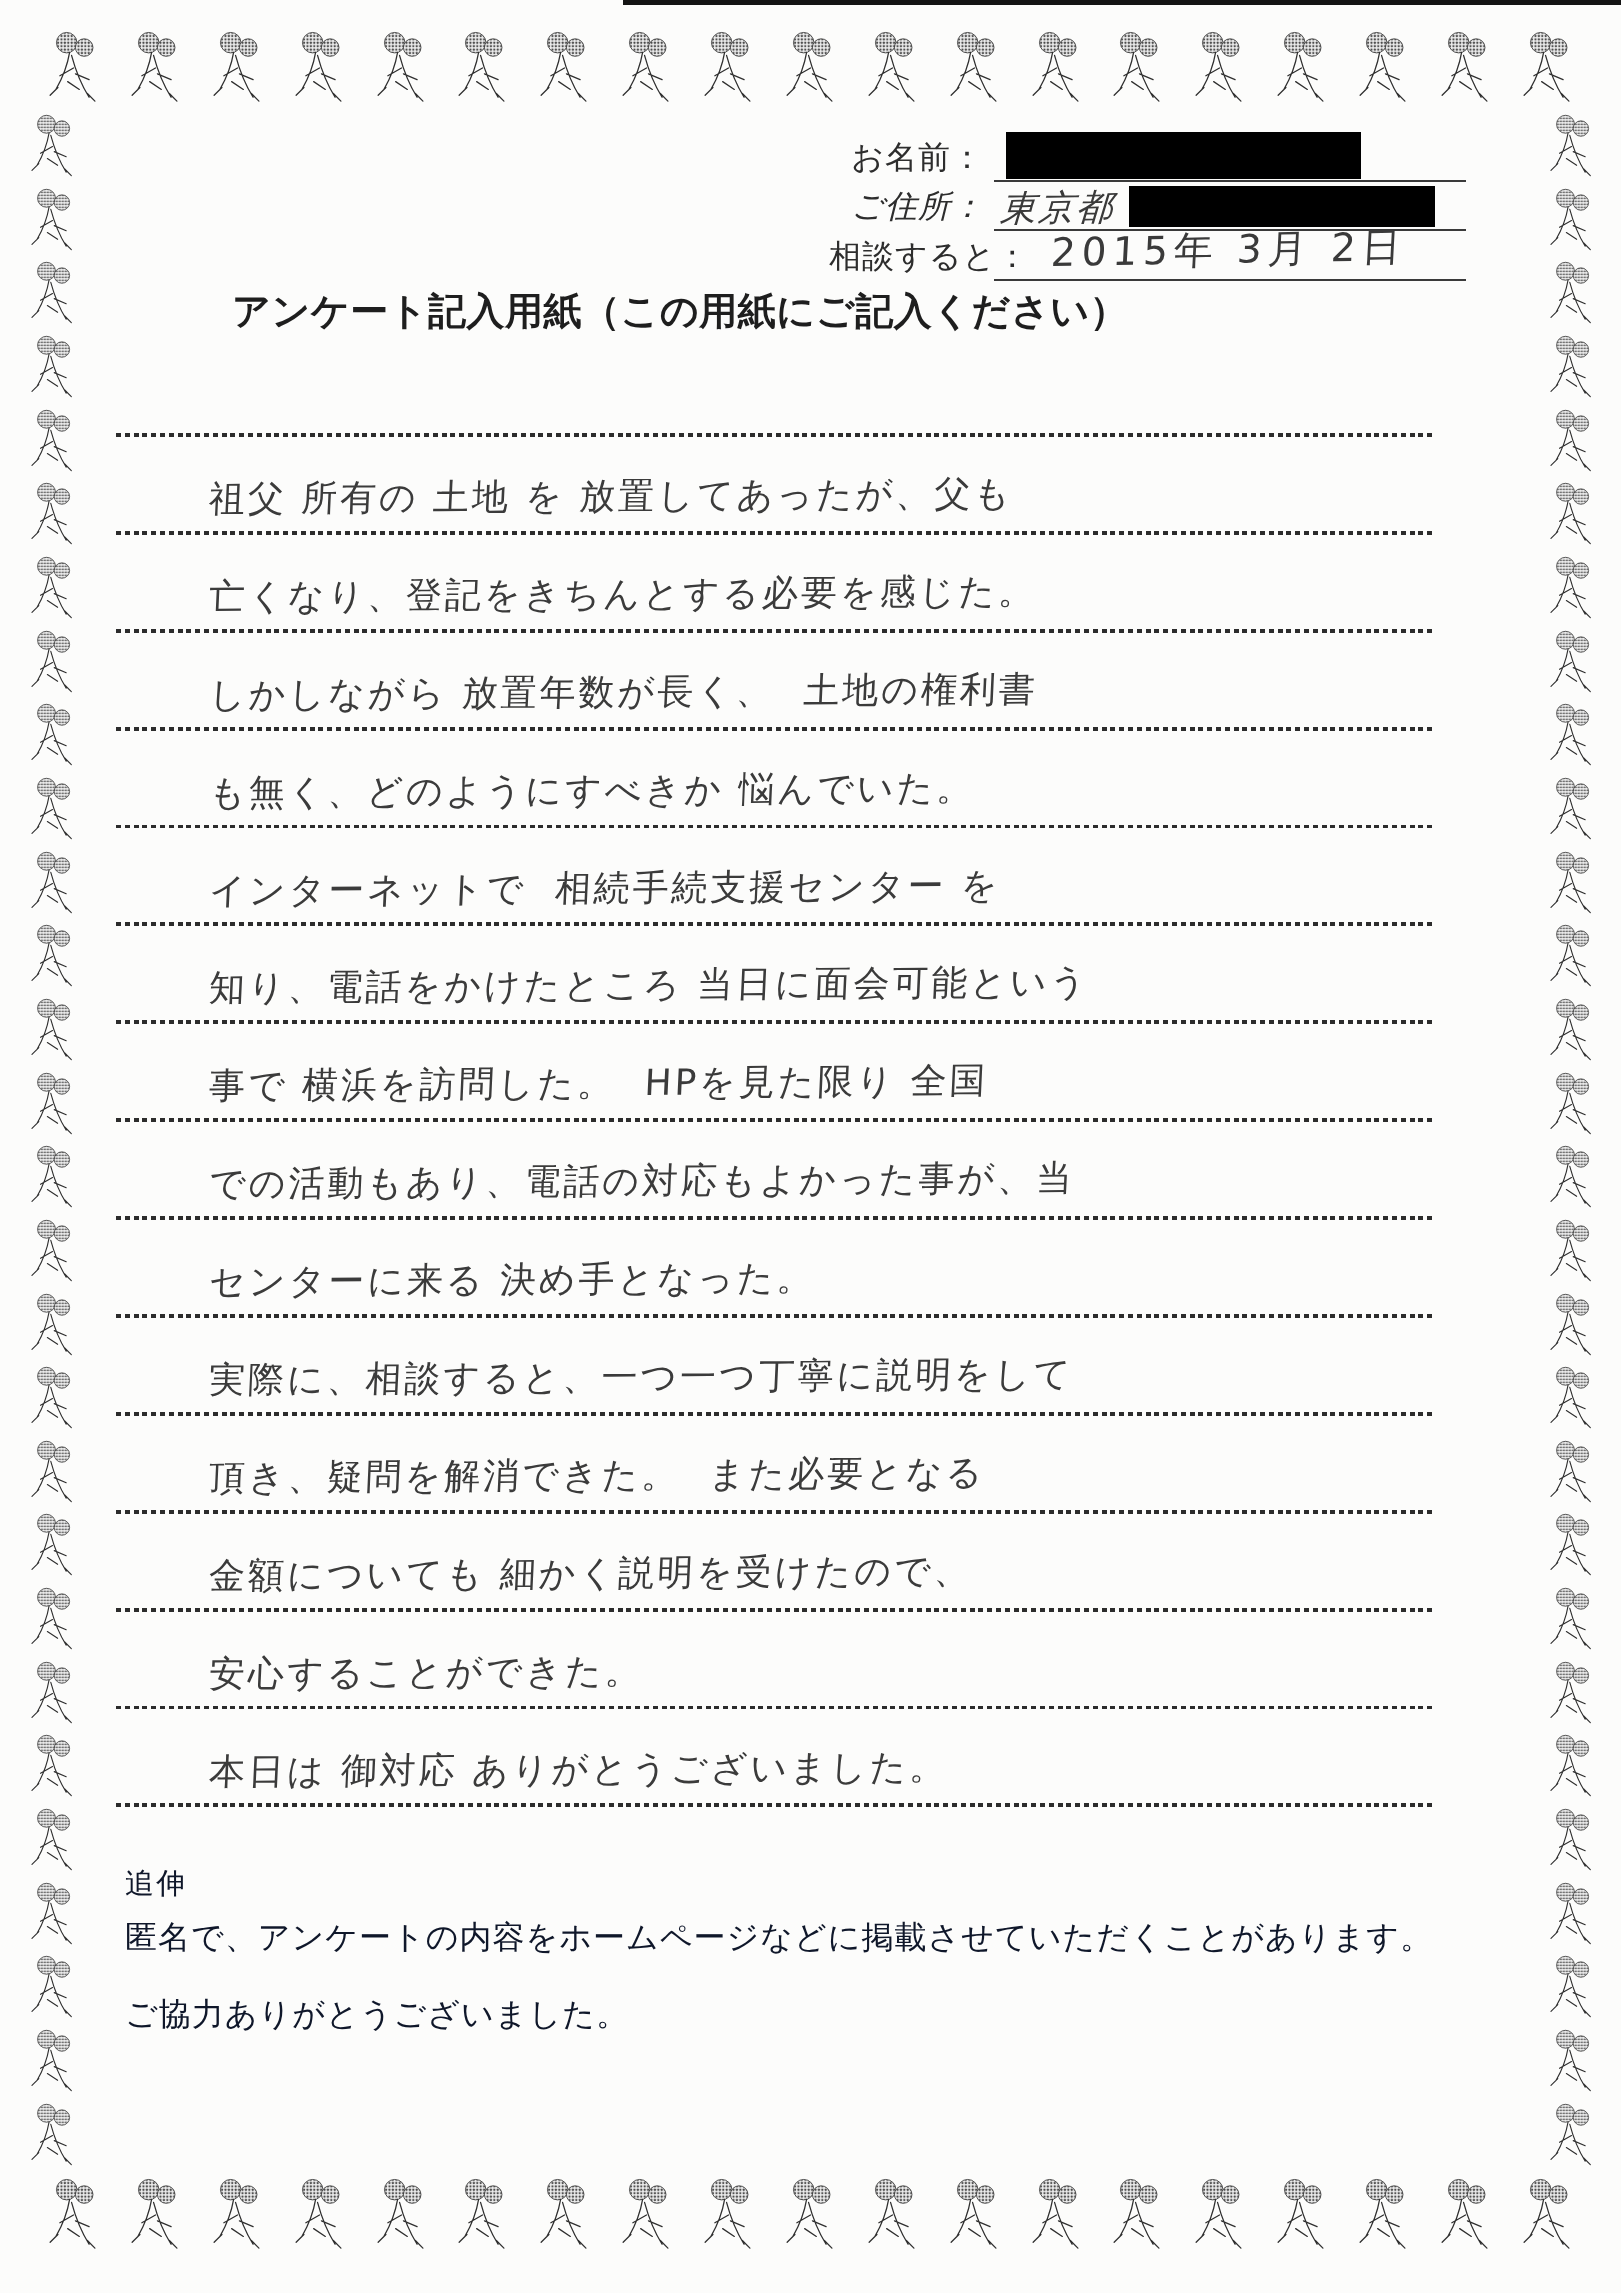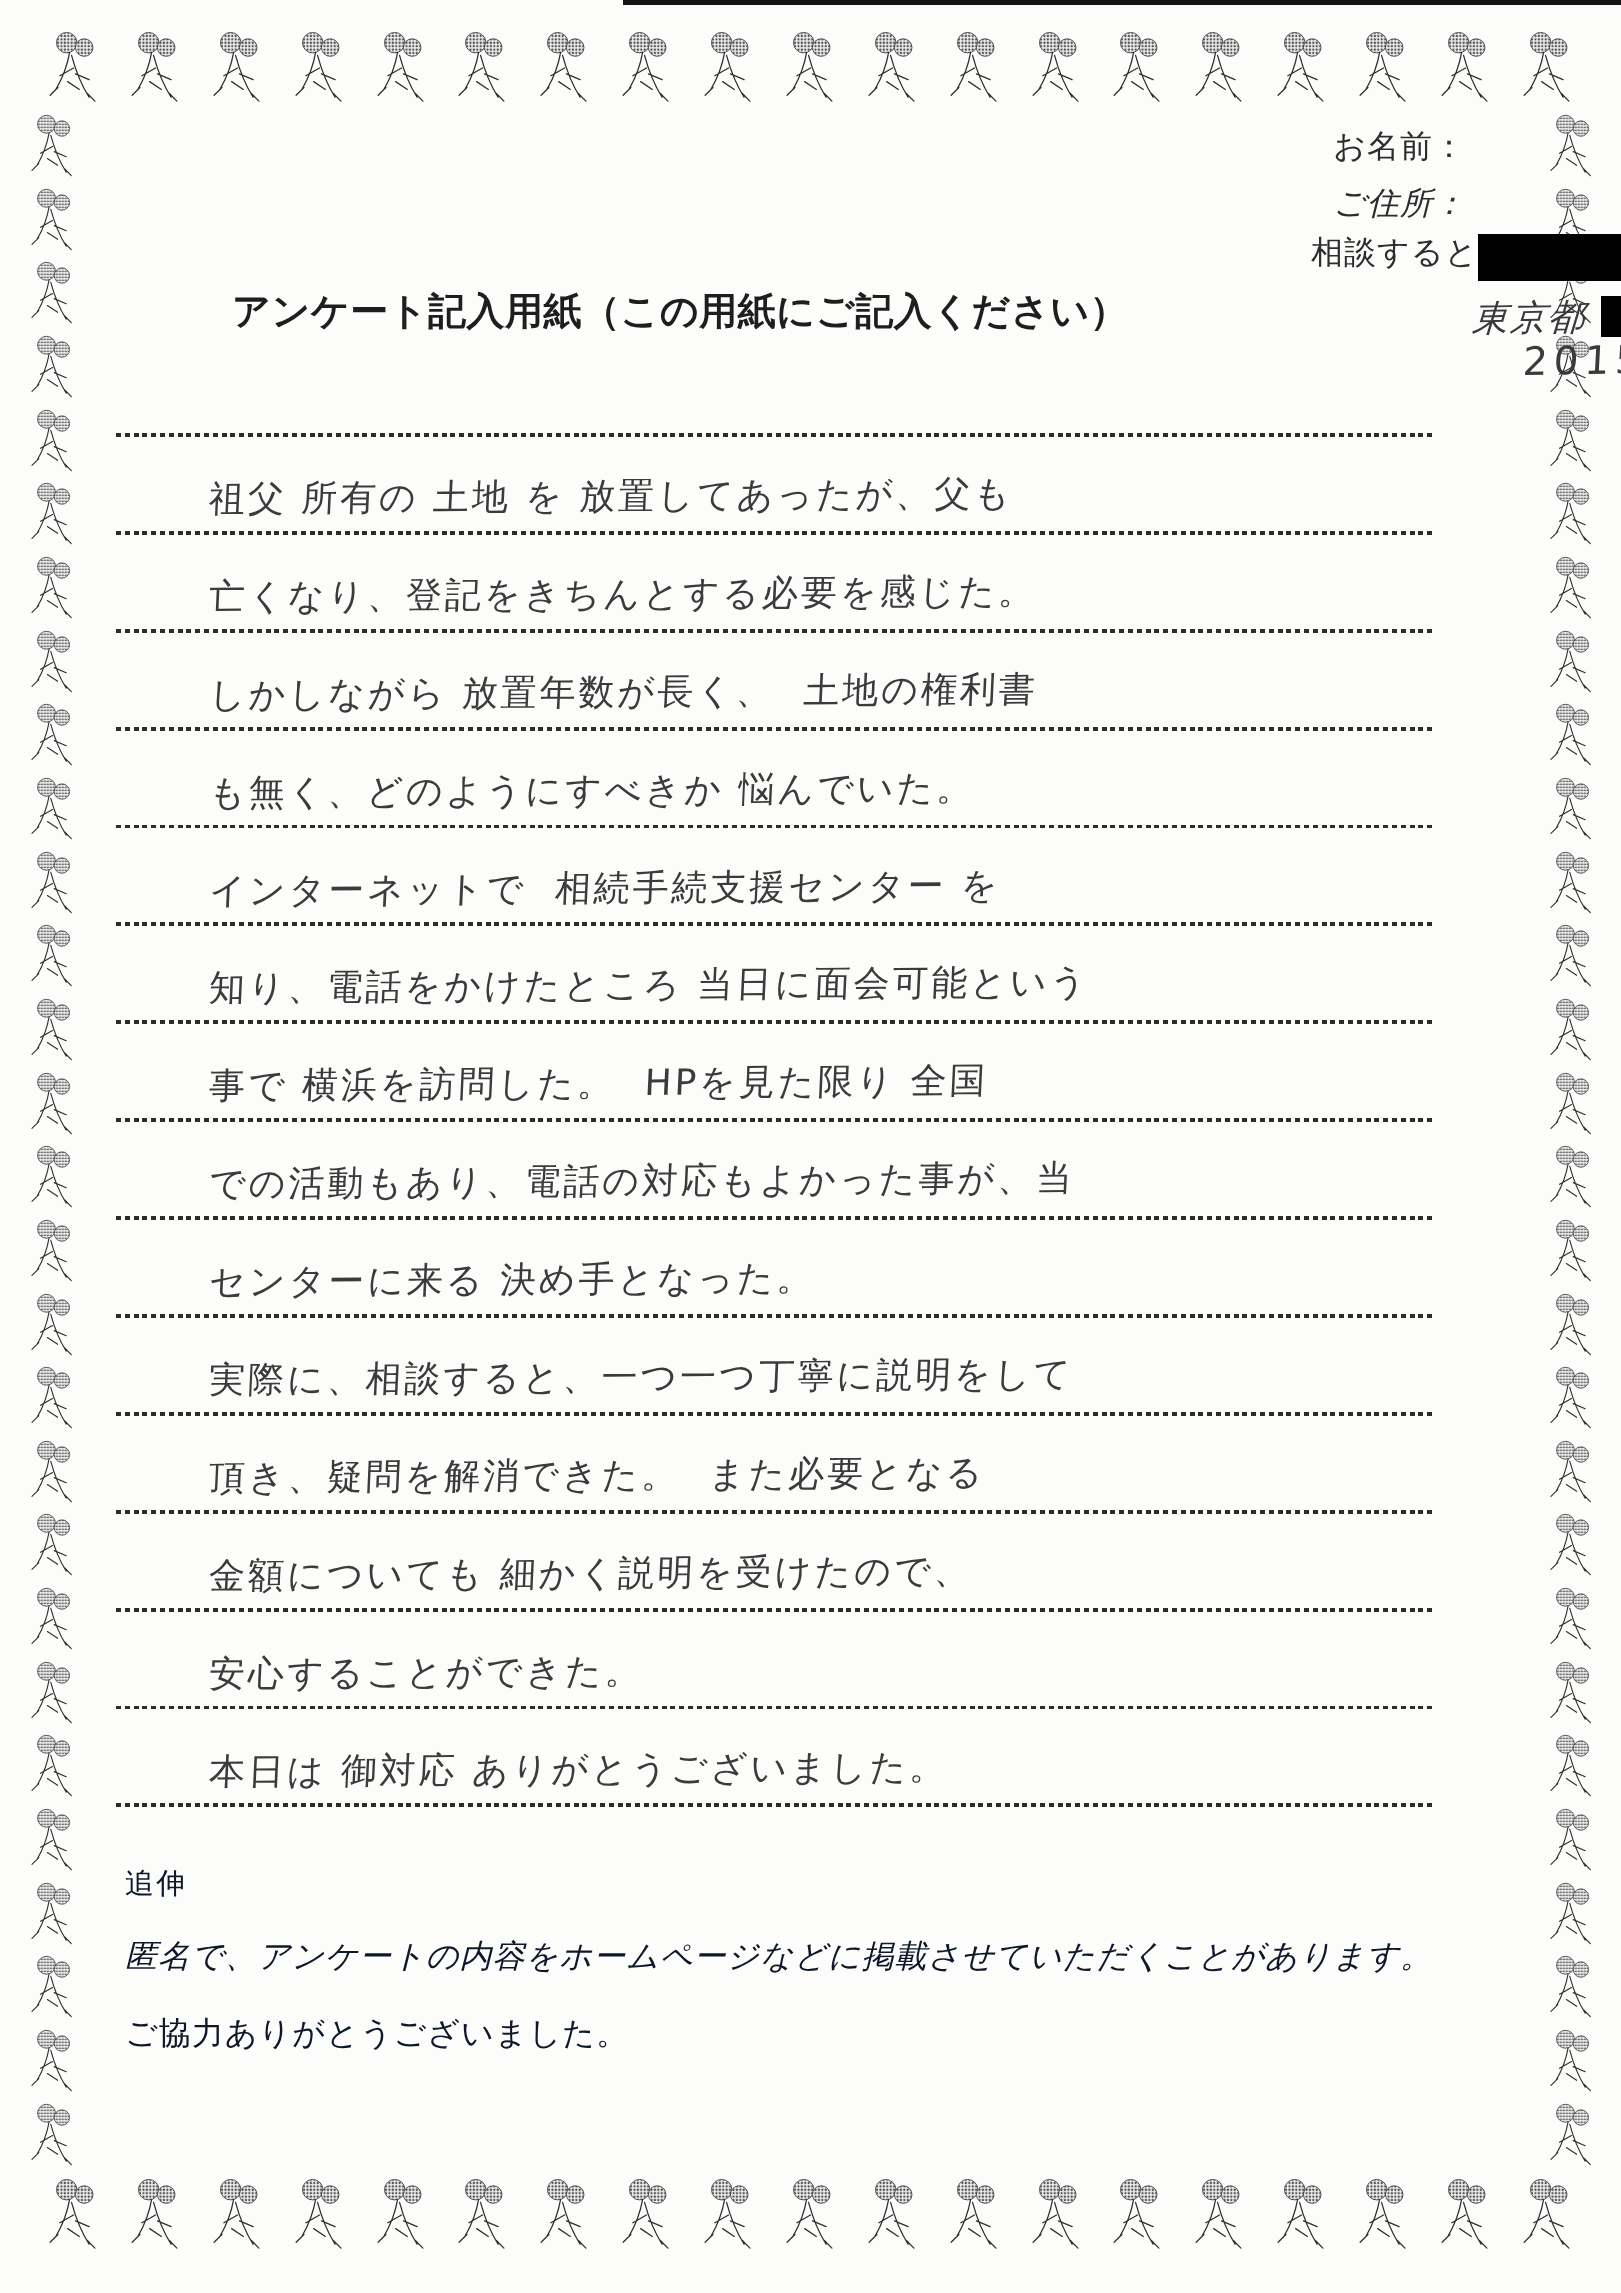--- a/index.html
+++ b/index.html
@@ -25,21 +25,21 @@
     position:absolute;top:114px;height:2054px;
     display:flex;flex-direction:column;justify-content:space-between;
   }
   .border-left{left:25.5px;}
   .border-right{right:23.5px;}
   .sprig{width:57px;height:74px;}
   .border-left .sprig,.border-right .sprig{width:53px;height:65px;}
 
   
   .header-area{position:absolute;left:829px;top:125px;width:637px;}
-  .field-row{display:flex;align-items:flex-end;flex-direction:column;}
+  .field-row{display:flex;align-items:flex-end;}
   .field-row.name{height:57px;}
   .field-row.addr{height:49px;font-style:italic;}
   .field-row.date{height:50px;}
   .field-label{
     width:155px;flex:0 0 155px;text-align:right;
     font-family:"Liberation Serif",serif;
     font-size:32px;color:#2d2d2d;letter-spacing:1px;
     padding-bottom:2px;white-space:nowrap;
   }
   .field-value{
@@ -81,21 +81,21 @@
   }
   .hw-row:nth-of-type(odd) .hw{transform:rotate(-0.7deg) skewX(-4deg);}
 
   
   .footer{
     position:absolute;left:125px;top:1864px;
     font-family:"Liberation Serif",serif;color:#0f172a;
   }
   .ps{font-size:29px;letter-spacing:2px;}
   .note{font-size:32px;letter-spacing:1px;}
-  .note.n1{margin-top:31px;font-style:italic;}
+  .note.n1{margin-top:12px;}
   .note.n2{margin-top:33px;}
 </style>
 </head>
 <body>
 
 <svg width="0" height="0" style="position:absolute">
   <defs>
     <pattern id="ht" width="3.5" height="3.5" patternUnits="userSpaceOnUse">
       <rect width="3.5" height="3.5" fill="#ececec"></rect>
       <circle cx="1.6" cy="1.6" r="1.15" fill="#4a4a4a"></circle>

